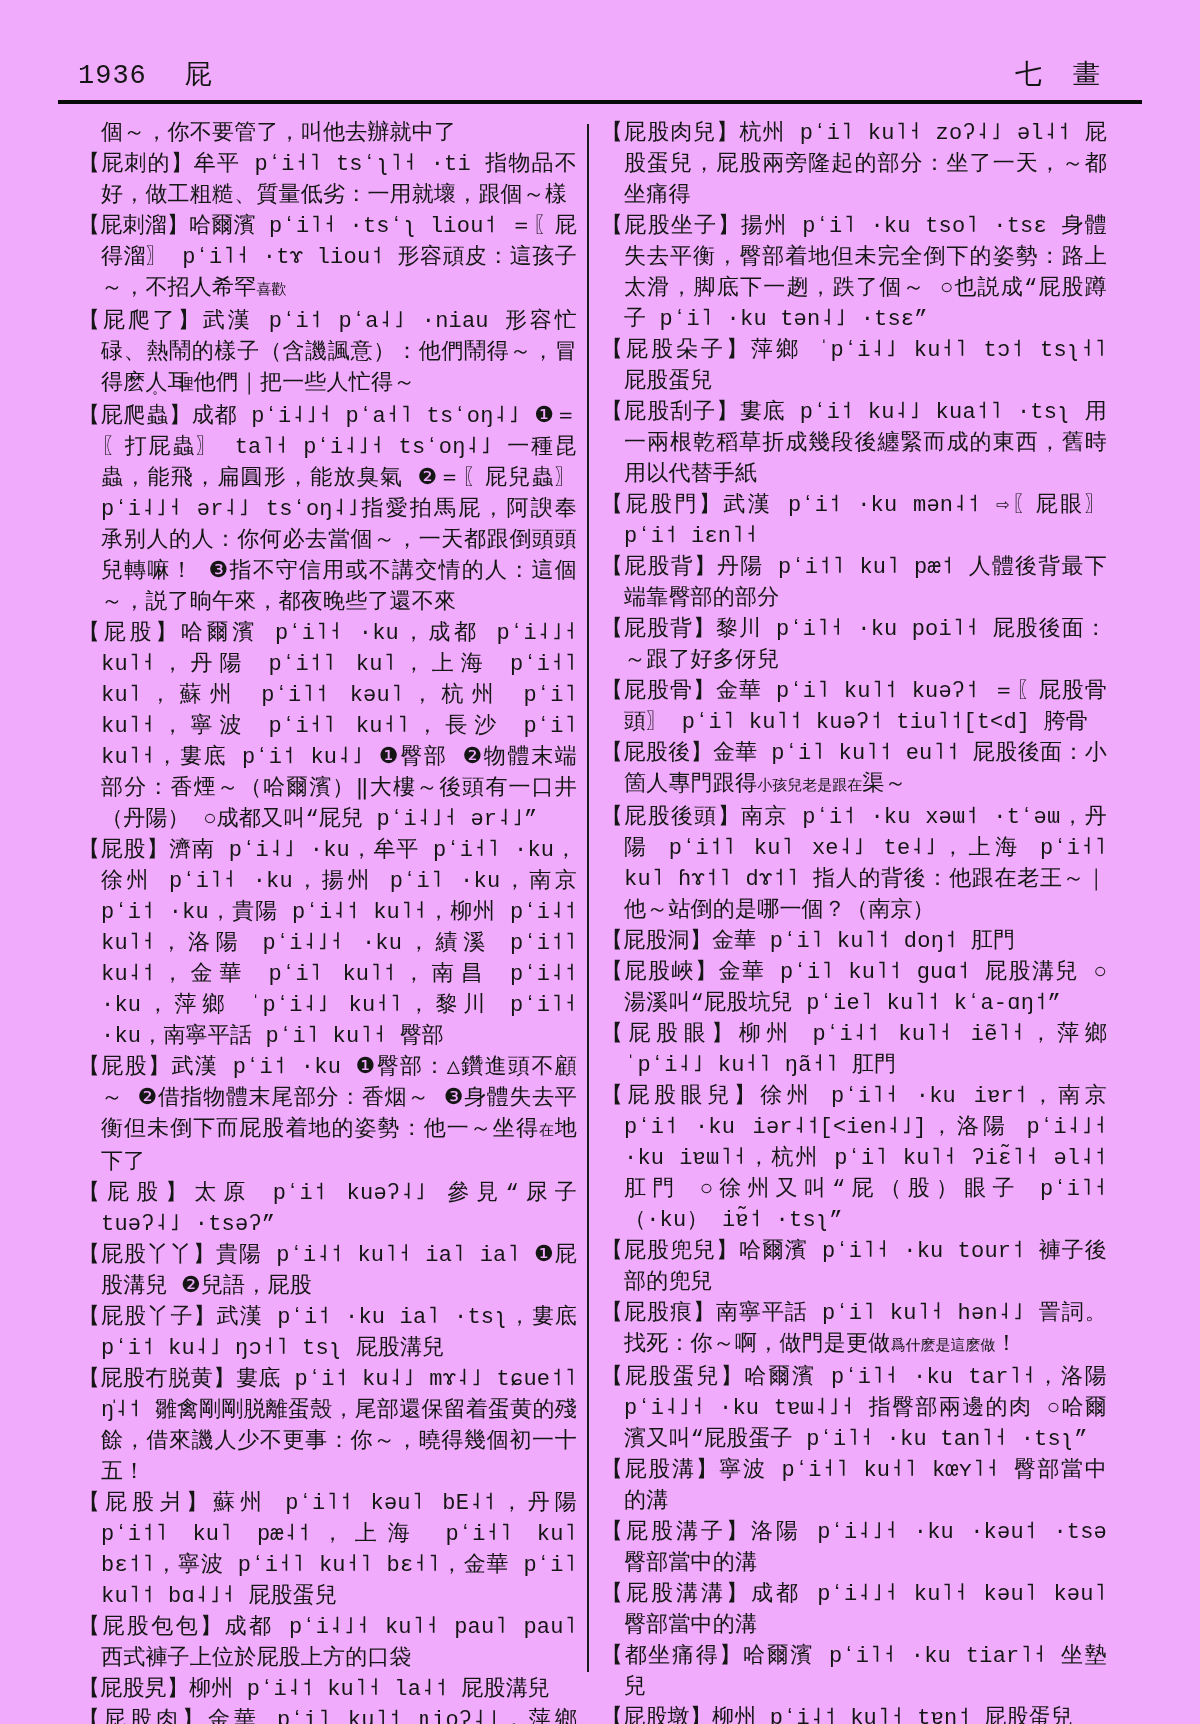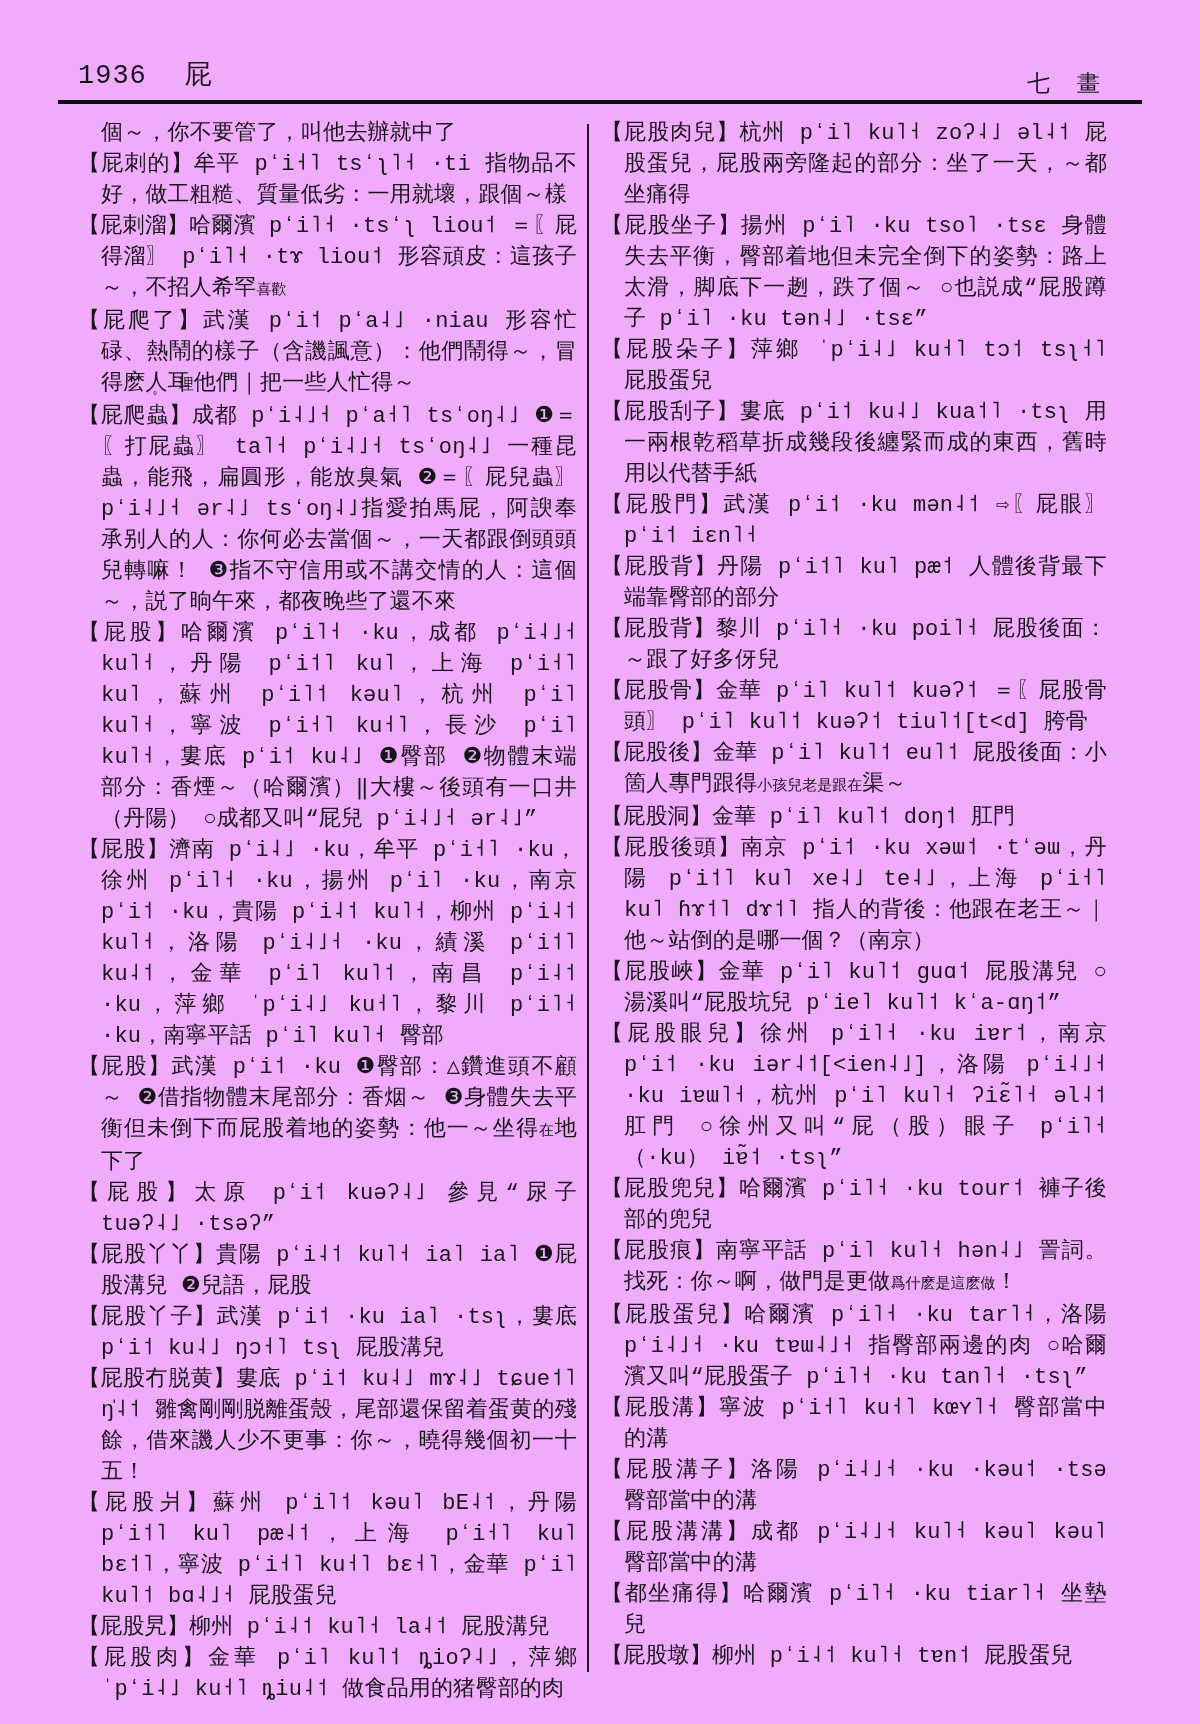--- a/index.html
+++ b/index.html
@@ -10,21 +10,21 @@
     color:#151515;
     font-family:Liberation Mono, monospace;
     overflow:hidden;
   }
   .running-head {
     position:absolute; top:56px; left:78px; right:58px;
     font-size:26px; letter-spacing:1px;
   }
   .running-head .pageno { font-size:27px; }
   .running-head .guideword { margin-left:38px; font-size:27px; }
-  .running-head .section { position:absolute; right:40px; top:12px; font-size:23px; letter-spacing:2px; }
+  .running-head .section { position:absolute; right:40px; top:0; font-size:27px; letter-spacing:2px; }
   .head-rule {
     position:absolute; top:100px; left:58px; width:1084px; height:4px;
     background:#0a0a0a;
   }
   .col {
     position:absolute; top:118px;
   }
   .col-left  { left:78px;  width:499px; }
   .col-right { left:601px; width:506px; }
   .col-divider {
@@ -63,37 +63,39 @@
       <p class="entry"><span>【屁爬了】武漢 pʻi˦ pʻa˨˩ ·niau 形容忙碌、熱鬧的樣子（含譏諷意）：他們鬧得～，冒得麽人耳</span><span class="ring">°</span><span class="sm">理</span><span>他們｜把一些人忙得～</span></p>
       <p class="entry"><span>【屁爬蟲】成都 pʻi˨˩˧ pʻa˧˥ tsʻoŋ˨˩ ❶＝〖打屁蟲〗 ta˥˧ pʻi˨˩˧ tsʻoŋ˨˩ 一種昆蟲，能飛，扁圓形，能放臭氣 ❷＝〖屁兒蟲〗 pʻi˨˩˧ ər˨˩ tsʻoŋ˨˩指愛拍馬屁，阿諛奉承别人的人：你何必去當個～，一天都跟倒頭頭兒轉嘛！ ❸指不守信用或不講交情的人：這個～，説了晌午來，都夜晚些了還不來</span></p>
       <p class="entry"><span>【屁股】哈爾濱 pʻi˥˧ ·ku，成都 pʻi˨˩˧ ku˥˧，丹陽 pʻi˦˥ ku˥，上海 pʻi˧˥ ku˥，蘇州 pʻi˥˦ kəu˥，杭州 pʻi˥ ku˥˧，寧波 pʻi˧˥ ku˧˥，長沙 pʻi˥ ku˥˧，婁底 pʻi˦ ku˨˩ ❶臀部 ❷物體末端部分：香煙～（哈爾濱）‖大樓～後頭有一口井（丹陽） ○成都又叫“屁兒 pʻi˨˩˧ ər˨˩”</span></p>
       <p class="entry"><span>【屁股】濟南 pʻi˨˩ ·ku，牟平 pʻi˧˥ ·ku，徐州 pʻi˥˧ ·ku，揚州 pʻi˥ ·ku，南京 pʻi˦ ·ku，貴陽 pʻi˨˦ ku˥˧，柳州 pʻi˨˦ ku˥˧，洛陽 pʻi˨˩˧ ·ku，績溪 pʻi˦˥ ku˨˦，金華 pʻi˥ ku˥˦，南昌 pʻi˨˦ ·ku，萍鄉 ˈpʻi˨˩ ku˧˥，黎川 pʻi˥˧ ·ku，南寧平話 pʻi˥ ku˥˧ 臀部</span></p>
       <p class="entry"><span>【屁股】武漢 pʻi˦ ·ku ❶臀部：△鑽進頭不顧～ ❷借指物體末尾部分：香烟～ ❸身體失去平衡但未倒下而屁股着地的姿勢：他一～坐得</span><span class="sm">在</span><span>地下了</span></p>
       <p class="entry"><span>【屁股】太原 pʻi˦ kuəʔ˨˩ 參見“尿子 tuəʔ˨˩ ·tsəʔ”</span></p>
       <p class="entry"><span>【屁股丫丫】貴陽 pʻi˨˦ ku˥˧ ia˥ ia˥ ❶屁股溝兒 ❷兒語，屁股</span></p>
       <p class="entry"><span>【屁股丫子】武漢 pʻi˦ ·ku ia˥ ·tsʅ，婁底 pʻi˦ ku˨˩ ŋɔ˧˥ tsʅ 屁股溝兒</span></p>
       <p class="entry"><span>【屁股冇脱黄】婁底 pʻi˦ ku˨˩ mɤ˨˩ tɕue˦˥ ŋ̍˨˦ 雛禽剛剛脱離蛋殼，尾部還保留着蛋黄的殘餘，借來譏人少不更事：你～，曉得幾個初一十五！</span></p>
       <p class="entry"><span>【屁股爿】蘇州 pʻi˥˦ kəu˥ bE˨˦，丹陽 pʻi˦˥ ku˥ pæ˨˦，上海 pʻi˧˥ ku˥ bɛ˦˥，寧波 pʻi˧˥ ku˧˥ bɛ˧˥，金華 pʻi˥ ku˥˦ bɑ˨˩˧ 屁股蛋兒</span></p>
+      <p class="entry"><span>【屁股包包】成都 pʻi˨˩˧ ku˥˧ pau˥ pau˥ 西式褲子上位於屁股上方的口袋</span></p>
       <p class="entry"><span>【屁股旯】柳州 pʻi˨˦ ku˥˧ la˨˦ 屁股溝兒</span></p>
       <p class="entry"><span>【屁股肉】金華 pʻi˥ ku˥˦ ȵioʔ˨˩，萍鄉 ˈpʻi˨˩ ku˧˥ ȵiu˨˦ 做食品用的猪臀部的肉</span></p>
     </section>
   <div class="col-divider"></div>
   <section class="col col-right" id="col-right">
       <p class="entry"><span>【屁股肉兒】杭州 pʻi˥ ku˥˧ zoʔ˨˩ əl˨˦ 屁股蛋兒，屁股兩旁隆起的部分：坐了一天，～都坐痛得</span></p>
       <p class="entry"><span>【屁股坐子】揚州 pʻi˥ ·ku tso˥ ·tsɛ 身體失去平衡，臀部着地但未完全倒下的姿勢：路上太滑，脚底下一趔，跌了個～ ○也説成“屁股蹲子 pʻi˥ ·ku tən˨˩ ·tsɛ”</span></p>
       <p class="entry"><span>【屁股朵子】萍鄉 ˈpʻi˨˩ ku˧˥ tɔ˦ tsʅ˧˥ 屁股蛋兒</span></p>
       <p class="entry"><span>【屁股刮子】婁底 pʻi˦ ku˨˩ kua˦˥ ·tsʅ 用一兩根乾稻草折成幾段後纏緊而成的東西，舊時用以代替手紙</span></p>
       <p class="entry"><span>【屁股門】武漢 pʻi˦ ·ku mən˨˦ ⇨〖屁眼〗 pʻi˦ iɛn˥˧</span></p>
       <p class="entry"><span>【屁股背】丹陽 pʻi˦˥ ku˥ pæ˦ 人體後背最下端靠臀部的部分</span></p>
       <p class="entry"><span>【屁股背】黎川 pʻi˥˧ ·ku poi˥˧ 屁股後面：～跟了好多伢兒</span></p>
       <p class="entry"><span>【屁股骨】金華 pʻi˥ ku˥˦ kuəʔ˦ ＝〖屁股骨頭〗 pʻi˥ ku˥˦ kuəʔ˦ tiu˥˦[t&lt;d] 胯骨</span></p>
       <p class="entry"><span>【屁股後】金華 pʻi˥ ku˥˦ eu˥˦ 屁股後面：小箇人專門跟得</span><span class="sm">小孩兒老是跟在</span><span>渠～</span></p>
+      <p class="entry"><span>【屁股後頭】南京 pʻi˦ ·ku xəɯ˦ ·tʻəɯ，丹陽 pʻi˦˥ ku˥ xe˨˩ te˨˩，上海 pʻi˧˥ ku˥ ɦɤ˦˥ dɤ˦˥ 指人的背後：他跟在老王～｜他～站倒的是哪一個？（南京）</span></p>
       <p class="entry"><span>【屁股洞】金華 pʻi˥ ku˥˦ doŋ˦ 肛門</span></p>
-      <p class="entry"><span>【屁股後頭】南京 pʻi˦ ·ku xəɯ˦ ·tʻəɯ，丹陽 pʻi˦˥ ku˥ xe˨˩ te˨˩，上海 pʻi˧˥ ku˥ ɦɤ˦˥ dɤ˦˥ 指人的背後：他跟在老王～｜他～站倒的是哪一個？（南京）</span></p>
       <p class="entry"><span>【屁股峽】金華 pʻi˥ ku˥˦ guɑ˦ 屁股溝兒 ○湯溪叫“屁股坑兒 pʻie˥ ku˥˦ kʻa-ɑŋ˦”</span></p>
+      <p class="entry"><span>【屁股眼】柳州 pʻi˨˦ ku˥˧ iẽ˥˧，萍鄉 ˈpʻi˨˩ ku˧˥ ŋã˧˥ 肛門</span></p>
       <p class="entry"><span>【屁股眼兒】徐州 pʻi˥˧ ·ku iɐr˦，南京 pʻi˦ ·ku iər˨˦[&lt;ien˨˩]，洛陽 pʻi˨˩˧ ·ku iɐɯ˥˧，杭州 pʻi˥ ku˥˧ ʔiɛ̃˥˧ əl˨˦ 肛門 ○徐州又叫“屁（股）眼子 pʻi˥˧ （·ku） iɐ̃˦ ·tsʅ”</span></p>
       <p class="entry"><span>【屁股兜兒】哈爾濱 pʻi˥˧ ·ku tour˦ 褲子後部的兜兒</span></p>
       <p class="entry"><span>【屁股痕】南寧平話 pʻi˥ ku˥˧ hən˨˩ 詈詞。找死：你～啊，做門是更做</span><span class="sm">爲什麽是這麽做</span><span>！</span></p>
       <p class="entry"><span>【屁股蛋兒】哈爾濱 pʻi˥˧ ·ku tar˥˧，洛陽 pʻi˨˩˧ ·ku tɐɯ˨˩˧ 指臀部兩邊的肉 ○哈爾濱又叫“屁股蛋子 pʻi˥˧ ·ku tan˥˧ ·tsʅ”</span></p>
       <p class="entry"><span>【屁股溝】寧波 pʻi˧˥ ku˧˥ kœʏ˥˧ 臀部當中的溝</span></p>
       <p class="entry"><span>【屁股溝子】洛陽 pʻi˨˩˧ ·ku ·kəu˦ ·tsə 臀部當中的溝</span></p>
       <p class="entry"><span>【屁股溝溝】成都 pʻi˨˩˧ ku˥˧ kəu˥ kəu˥ 臀部當中的溝</span></p>
       <p class="entry"><span>【都坐痛得】哈爾濱 pʻi˥˧ ·ku tiar˥˧ 坐墊兒</span></p>
       <p class="entry"><span>【屁股墩】柳州 pʻi˨˦ ku˥˧ tɐn˦ 屁股蛋兒</span></p>
     </section>

